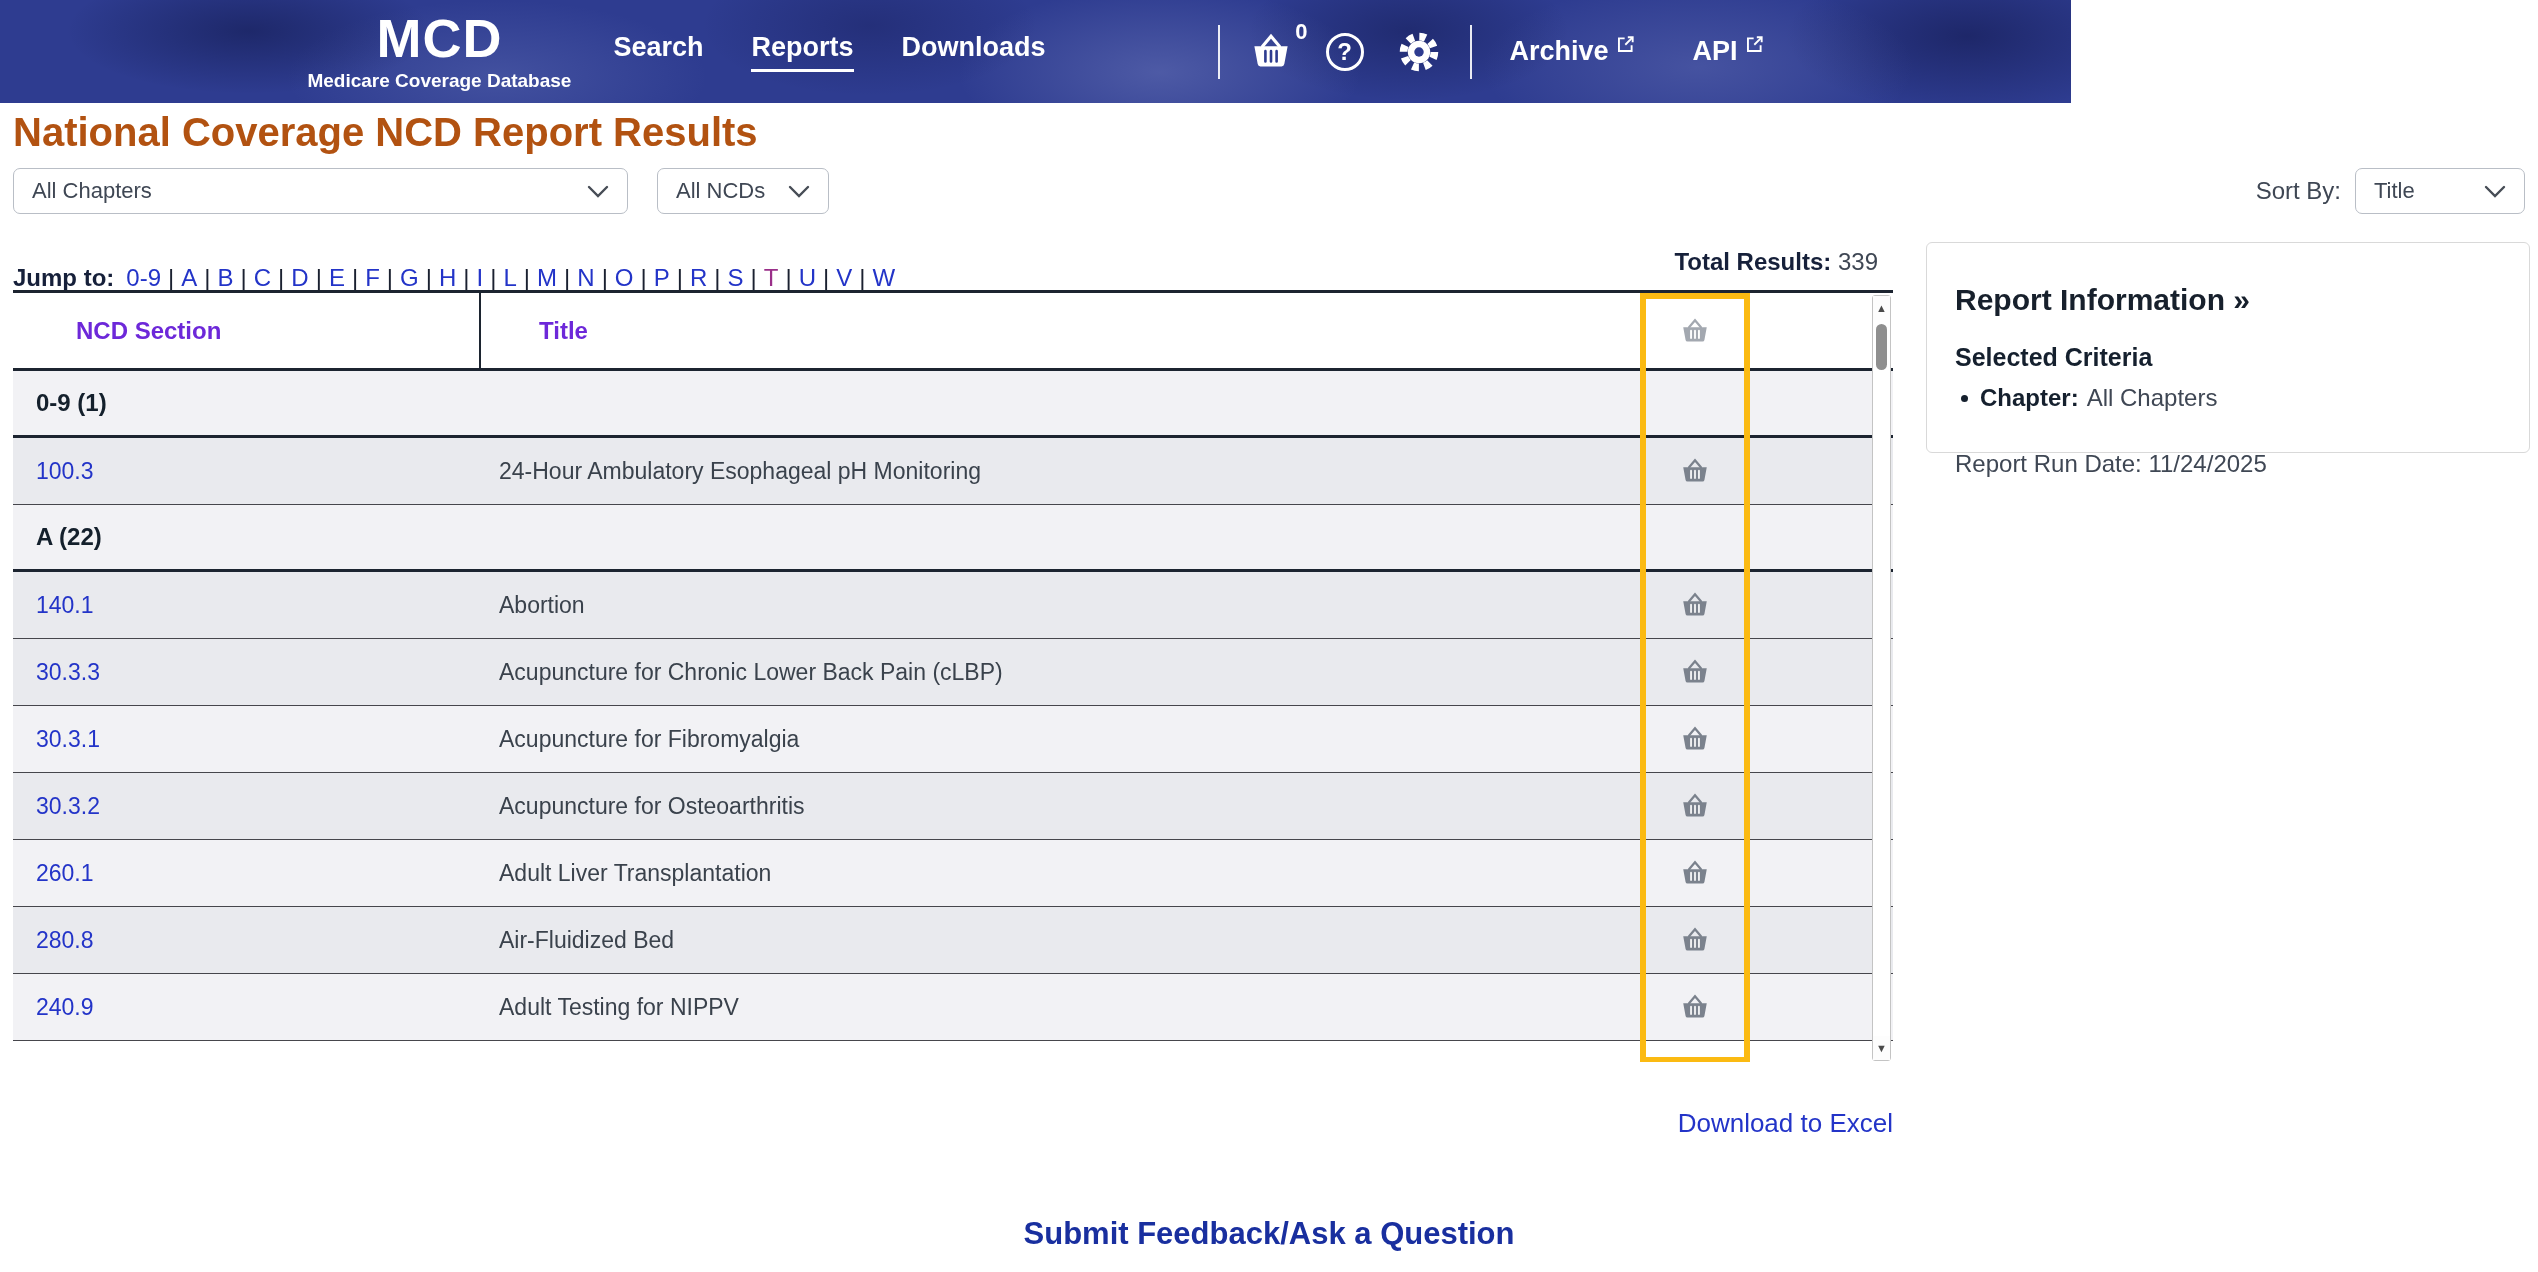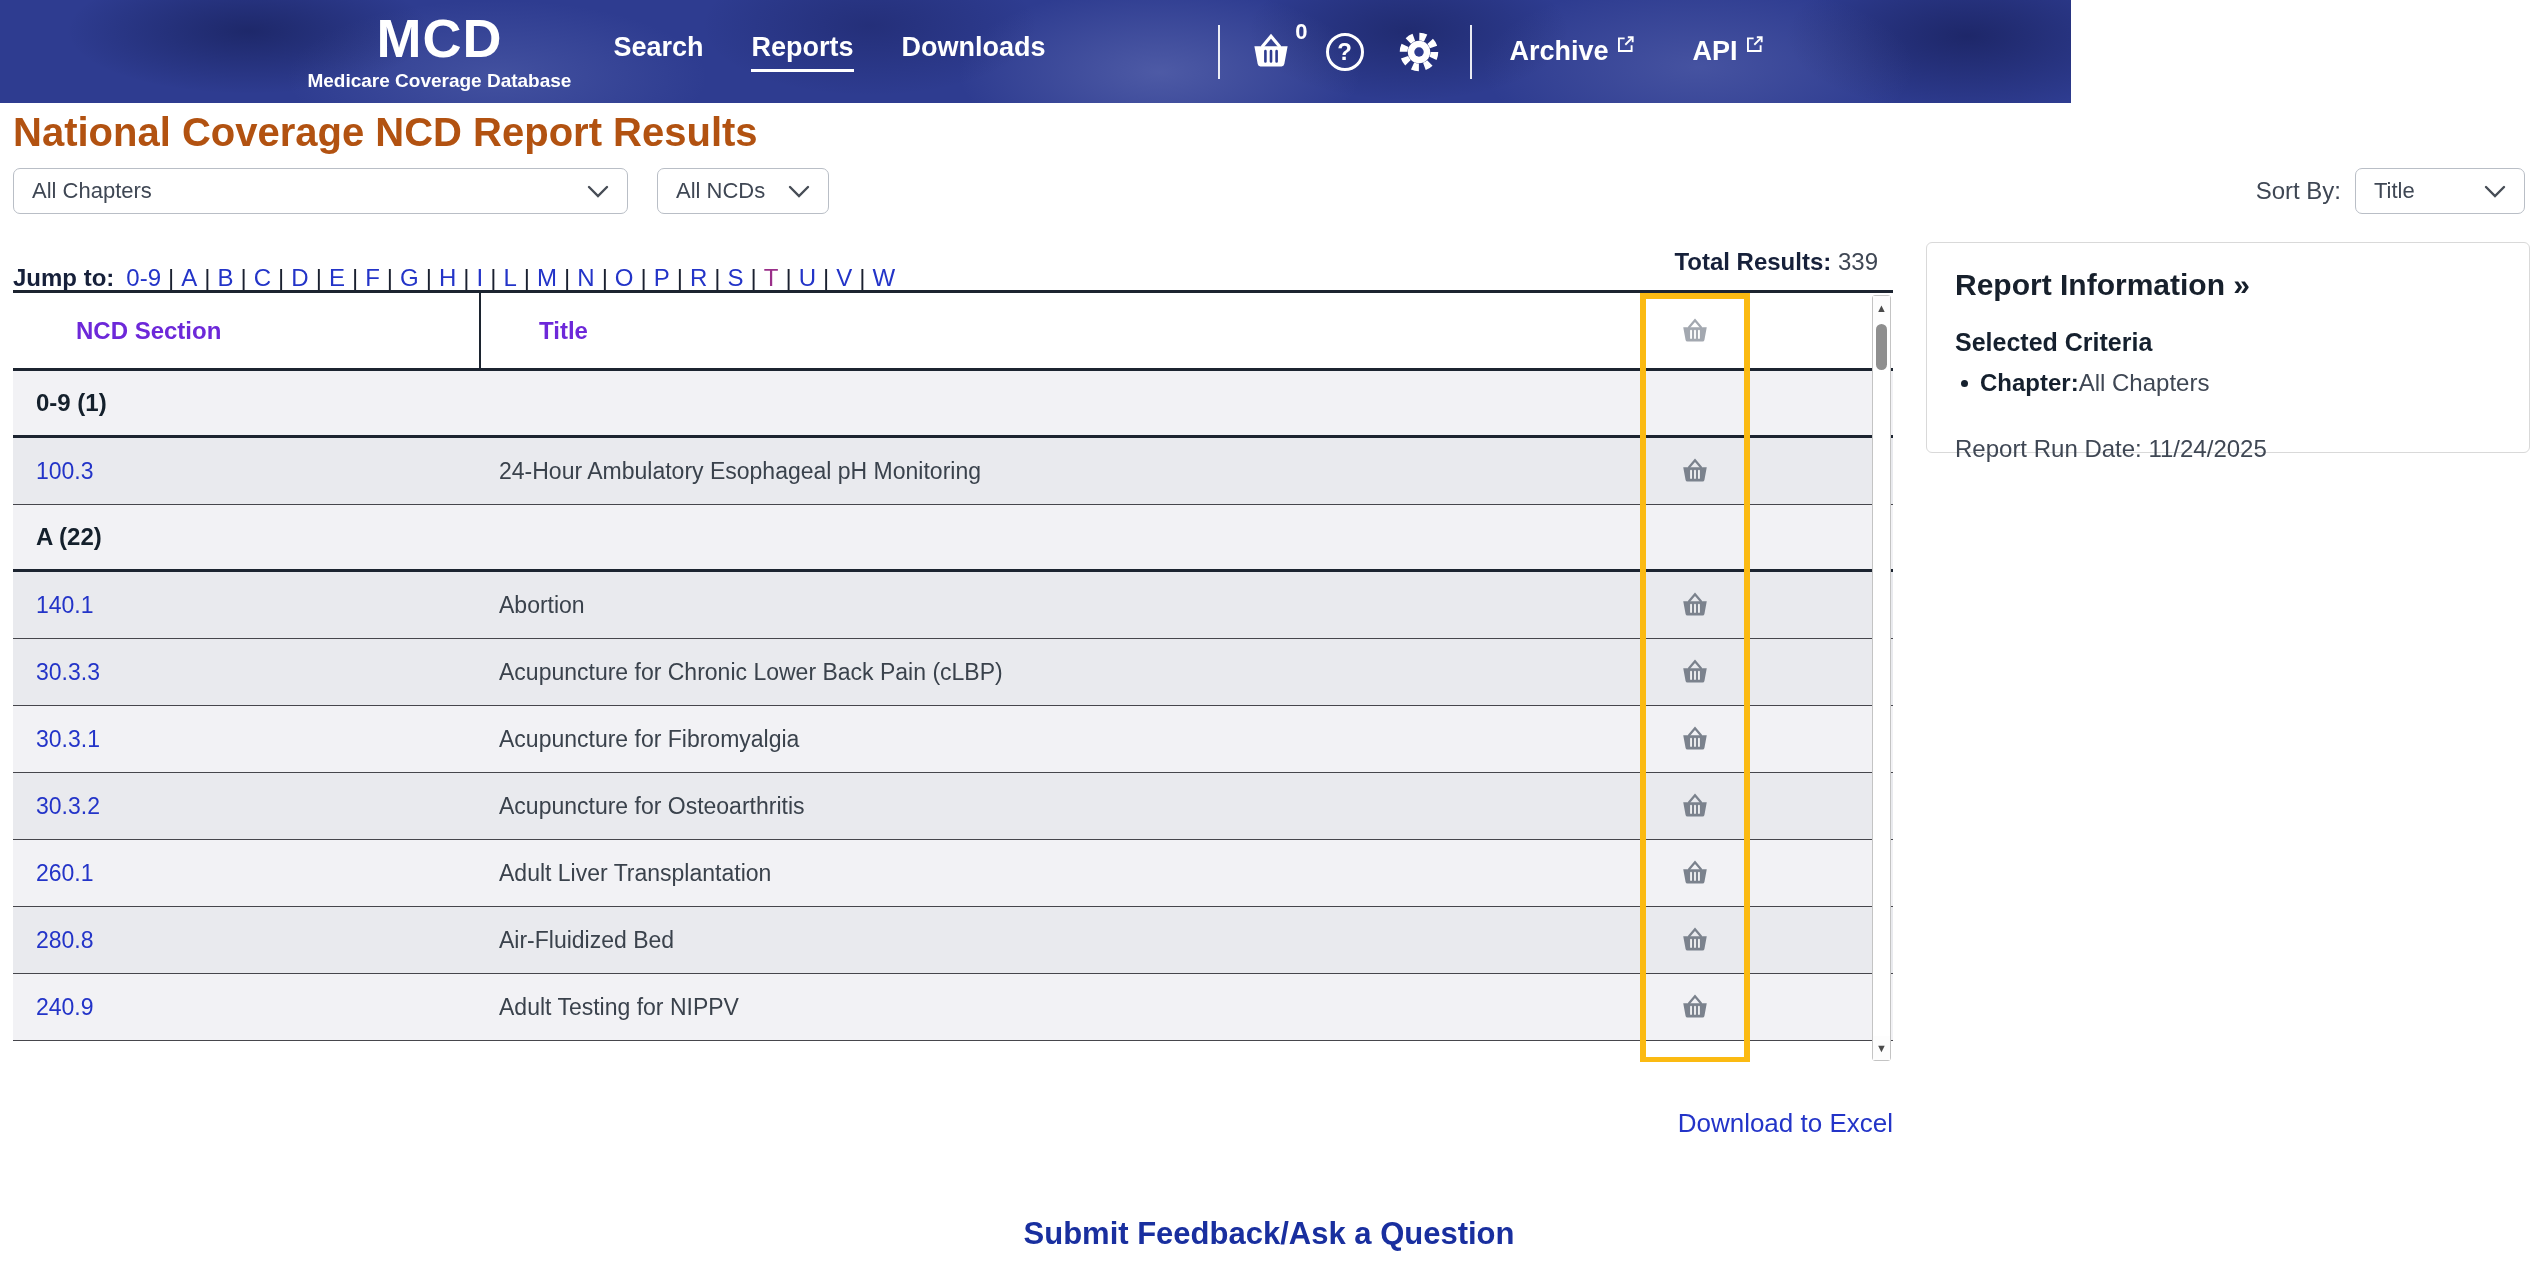--- a/index.html
+++ b/index.html
@@ -87,26 +87,26 @@
          border:1px solid #c4c4c4; border-radius:3px; z-index:6; }
   .sbar-btn{ position:absolute; left:0; width:17px; height:24px; display:flex; align-items:center;
              justify-content:center; font-size:11px; color:#4a4a4a; cursor:pointer; background:#fdfdfd; }
   .sbar-up{ top:0; }
   .sbar-down{ bottom:0; }
   .sbar-thumb{ position:absolute; left:3px; top:28px; width:11px; height:46px; background:#8f8f8f;
                border-radius:8px; cursor:pointer; }
 
   
   .report-panel{ position:absolute; left:1926px; top:242px; width:604px; height:211px;
-                 border:1px solid #d9d9d9; border-radius:6px; background:#fff; padding:25px 28px; }
+                 border:1px solid #d9d9d9; border-radius:6px; background:#fff; padding:40px 28px; }
   .rp-title{ font-size:30px; font-weight:800; color:#17202c; cursor:pointer; }
   .rp-sub{ font-size:25px; font-weight:700; color:#15202e; margin-top:26px; }
   .rp-li{ display:flex; align-items:center; margin-top:12px; font-size:24px; color:#3f4754; }
   .rp-dot{ width:7px; height:7px; border-radius:50%; background:#15202e; margin:0 12px 0 6px; flex:none; }
-  .rp-li b{ color:#15202e; }
+  .rp-li b{ color:#15202e; margin-right:8px; }
   .rp-date{ font-size:24px; color:#3f4754; margin-top:38px; }
 
   
   .dl-link{ position:absolute; top:1108px; right:645px; font-size:26px; color:#2334c8; text-decoration:none; cursor:pointer; }
   .feedback{ position:absolute; top:1216px; left:0; width:2538px; text-align:center; }
   .feedback a{ font-size:31px; font-weight:700; color:#192f9f; text-decoration:none; cursor:pointer; }
 </style>
 </head>
 <body>
 

